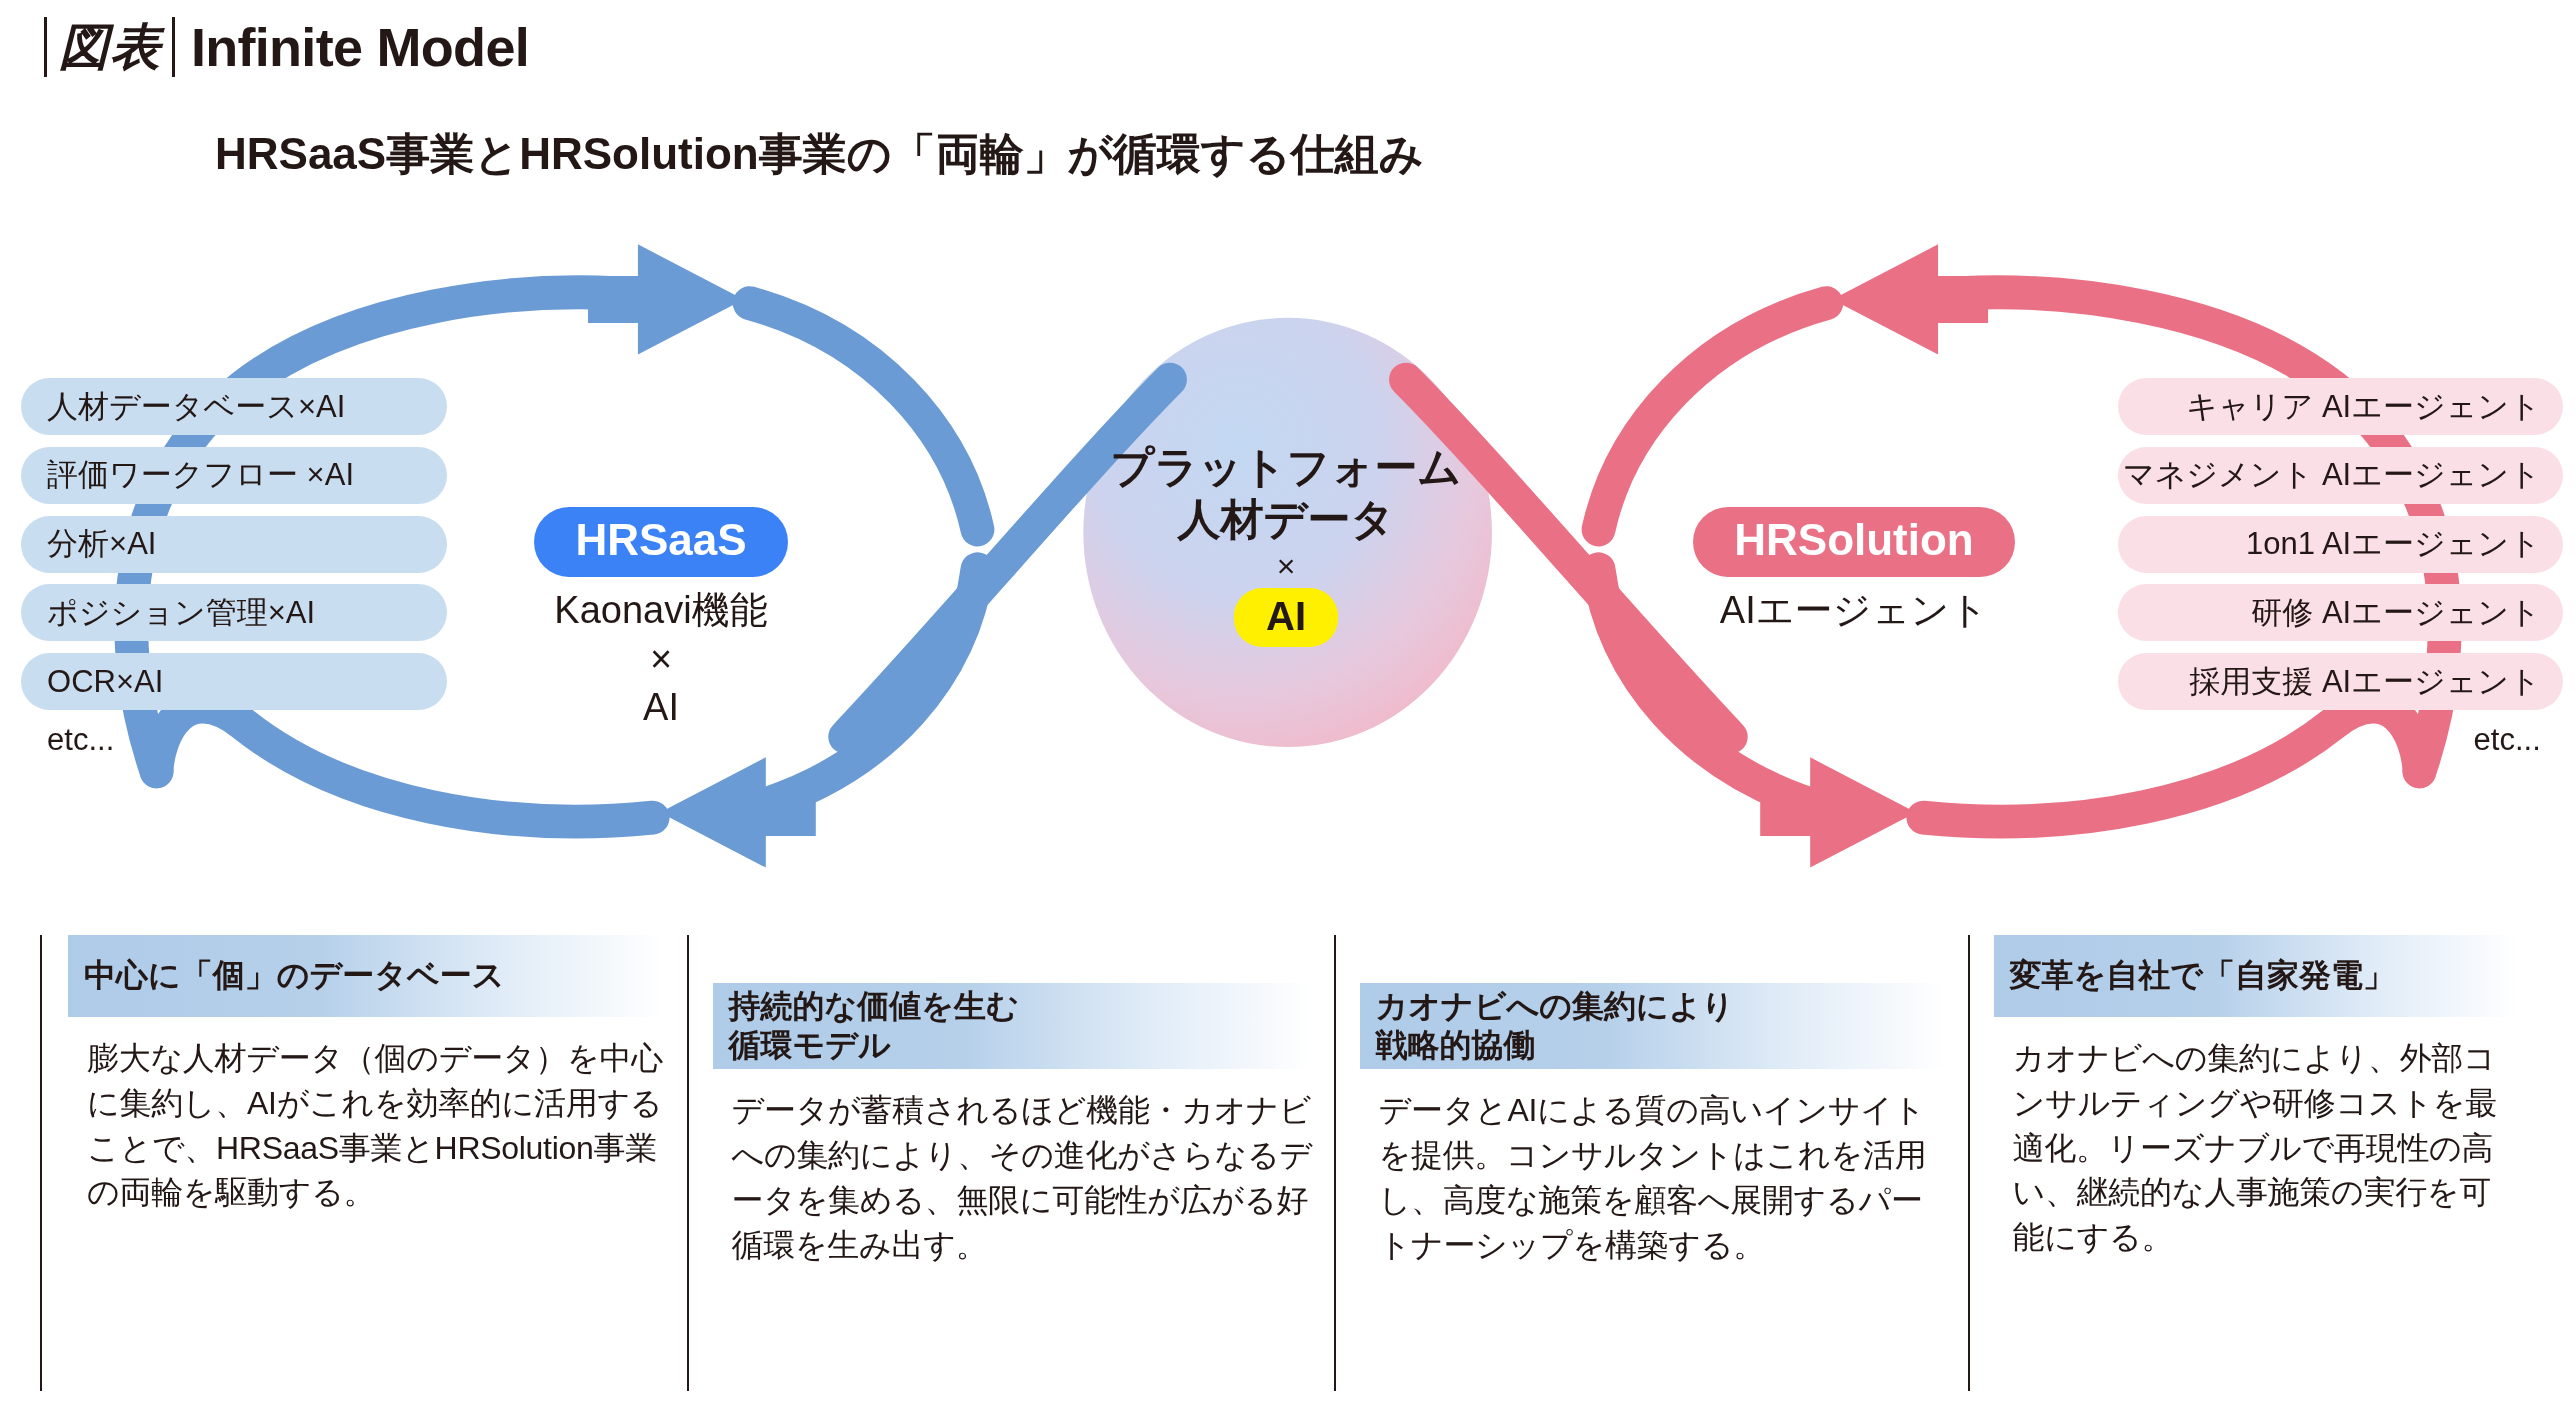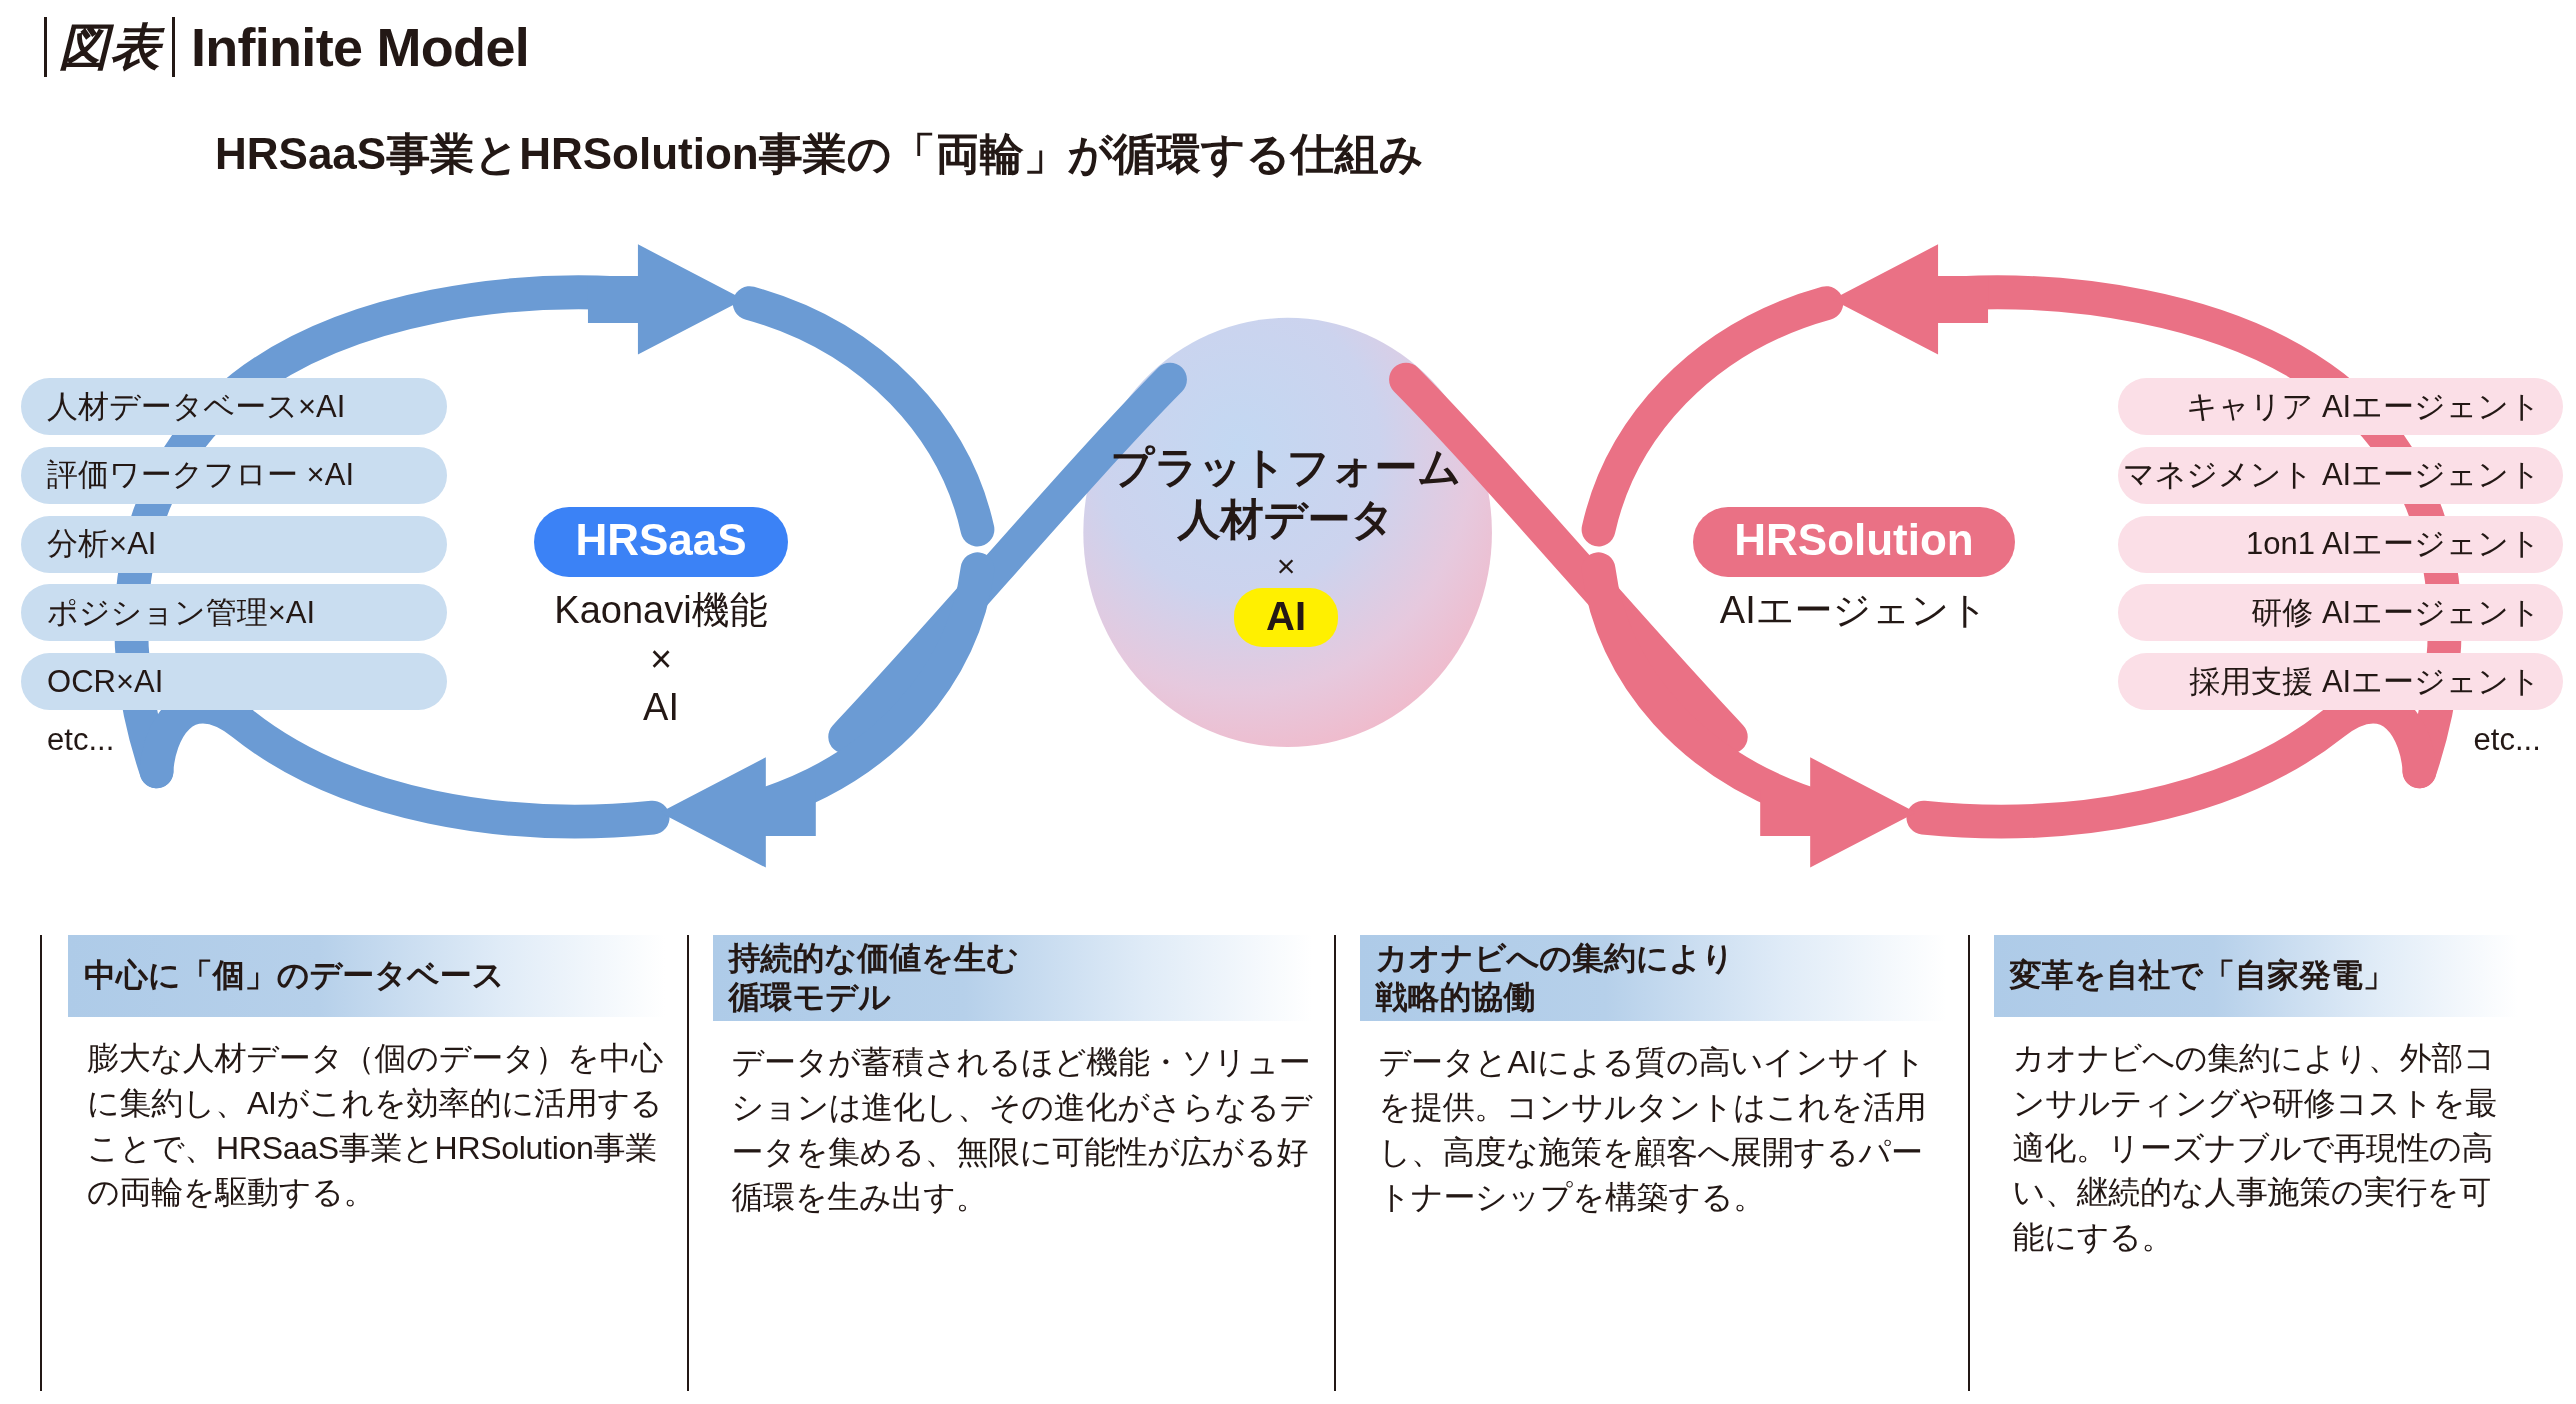--- a/index.html
+++ b/index.html
@@ -69,21 +69,21 @@
   .card{position:relative;box-sizing:border-box;}
   .card + .card{border-left:2.2px solid #231815;}
   .card-inner{padding:0 22px 0 26.5px;}
   .card:first-child .card-inner{padding-left:31px;}
   .card-head{
     height:82px;display:flex;align-items:center;
     font-size:32px;font-weight:700;line-height:1.22;
     padding-left:16px;margin-left:-2.9px;
     background:linear-gradient(90deg,#aecbe8 0%,#b6d0ea 42%,#dfebf7 72%,#ffffff 100%);
   }
-  .card-head.two{height:82px;align-items:flex-start;padding-top:4.4px;}
+  .card-head.two{height:82px;align-items:flex-start;padding-top:4.4px;margin-top:48px;}
   .card-head span{display:block;}
   .card-body{
     font-size:32px;line-height:1.40;margin-top:19px;padding-left:16px;
     letter-spacing:-0.3px;
   }
   .card-body p{margin:0;}
   .card1{flex:0 0 647px;}
   .card2{flex:0 0 647px;}
   .card3{flex:0 0 634px;}
   .card4{flex:0 0 572px;}
@@ -218,21 +218,21 @@
 
     <div class="card card2">
       <div class="card-inner">
         <div class="card-head two">
           <div>
             <span>持続的な価値を生む</span>
             <span>循環モデル</span>
           </div>
         </div>
         <div class="card-body">
-          <p>データが蓄積されるほど機能・ソリューションは進化し、その進化がさらなるデータを集める、無限に可能性が広がる好循環を生み出す。</p>
+          <p>データが蓄積されるほど機能・カオナビへの集約により、その進化がさらなるデータを集める、無限に可能性が広がる好循環を生み出す。</p>
         </div>
       </div>
     </div>
 
     <div class="card card3">
       <div class="card-inner">
         <div class="card-head two">
           <div>
             <span>カオナビへの集約により</span>
             <span>戦略的協働</span>

